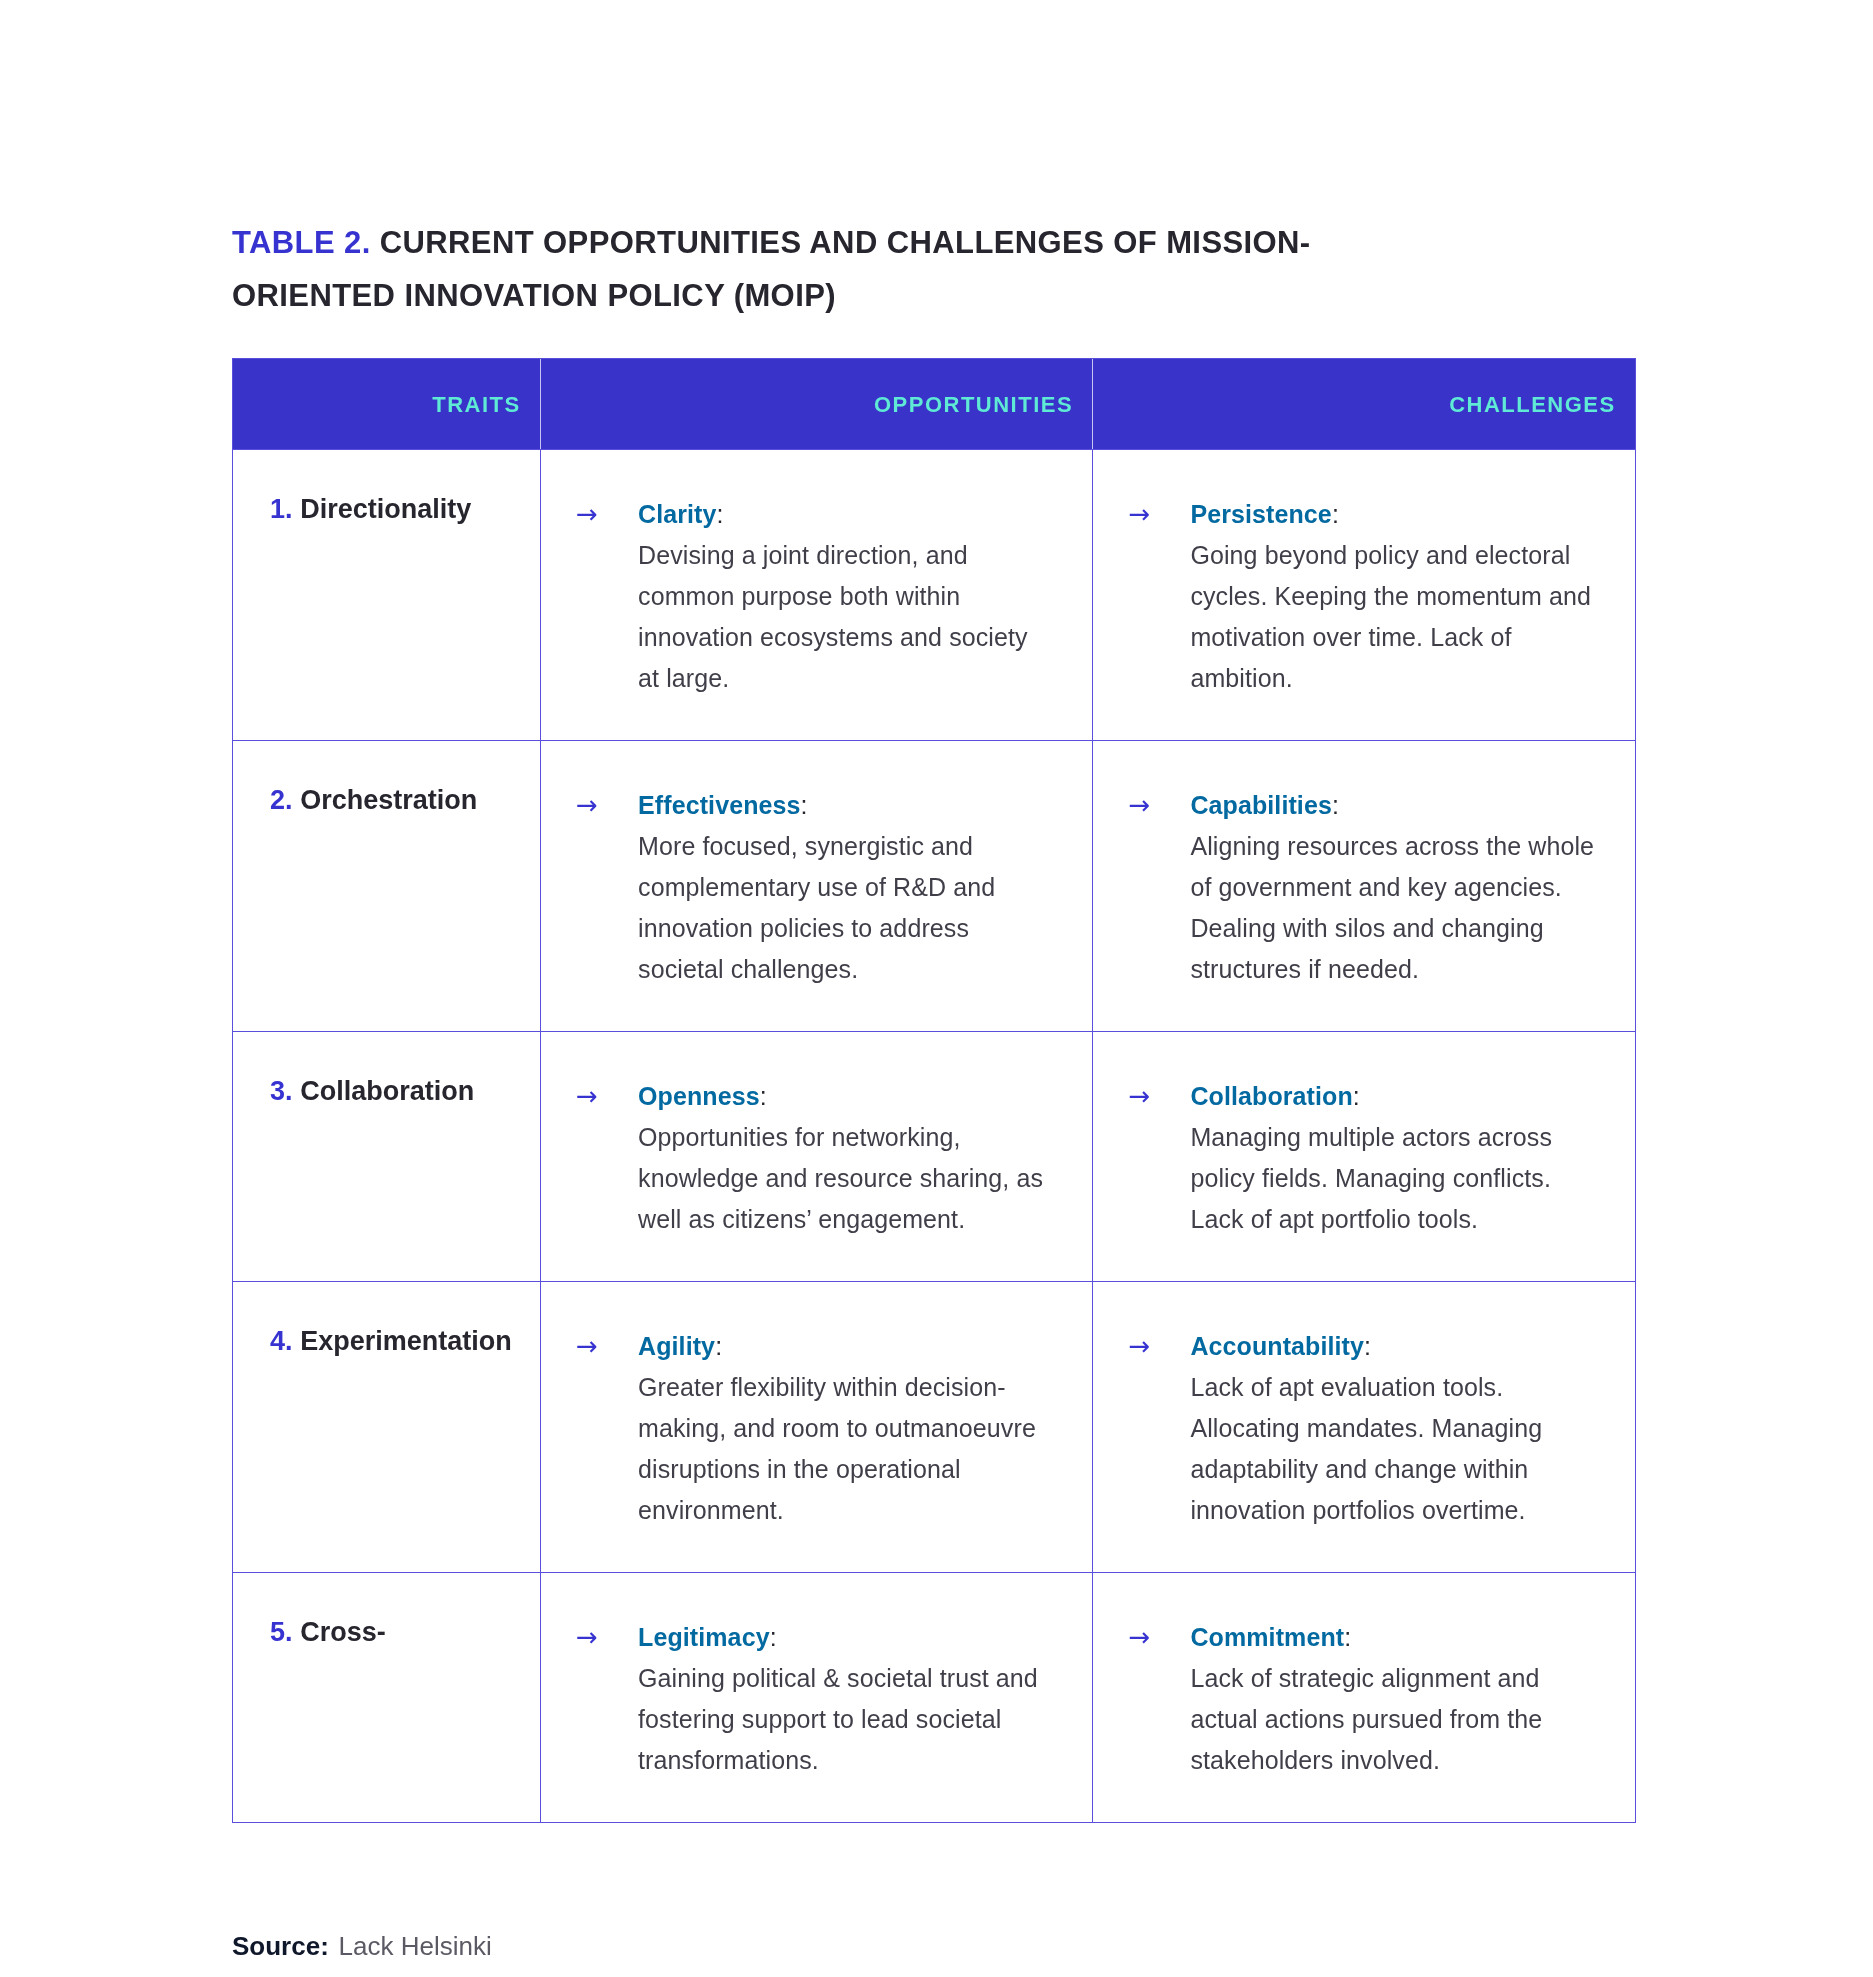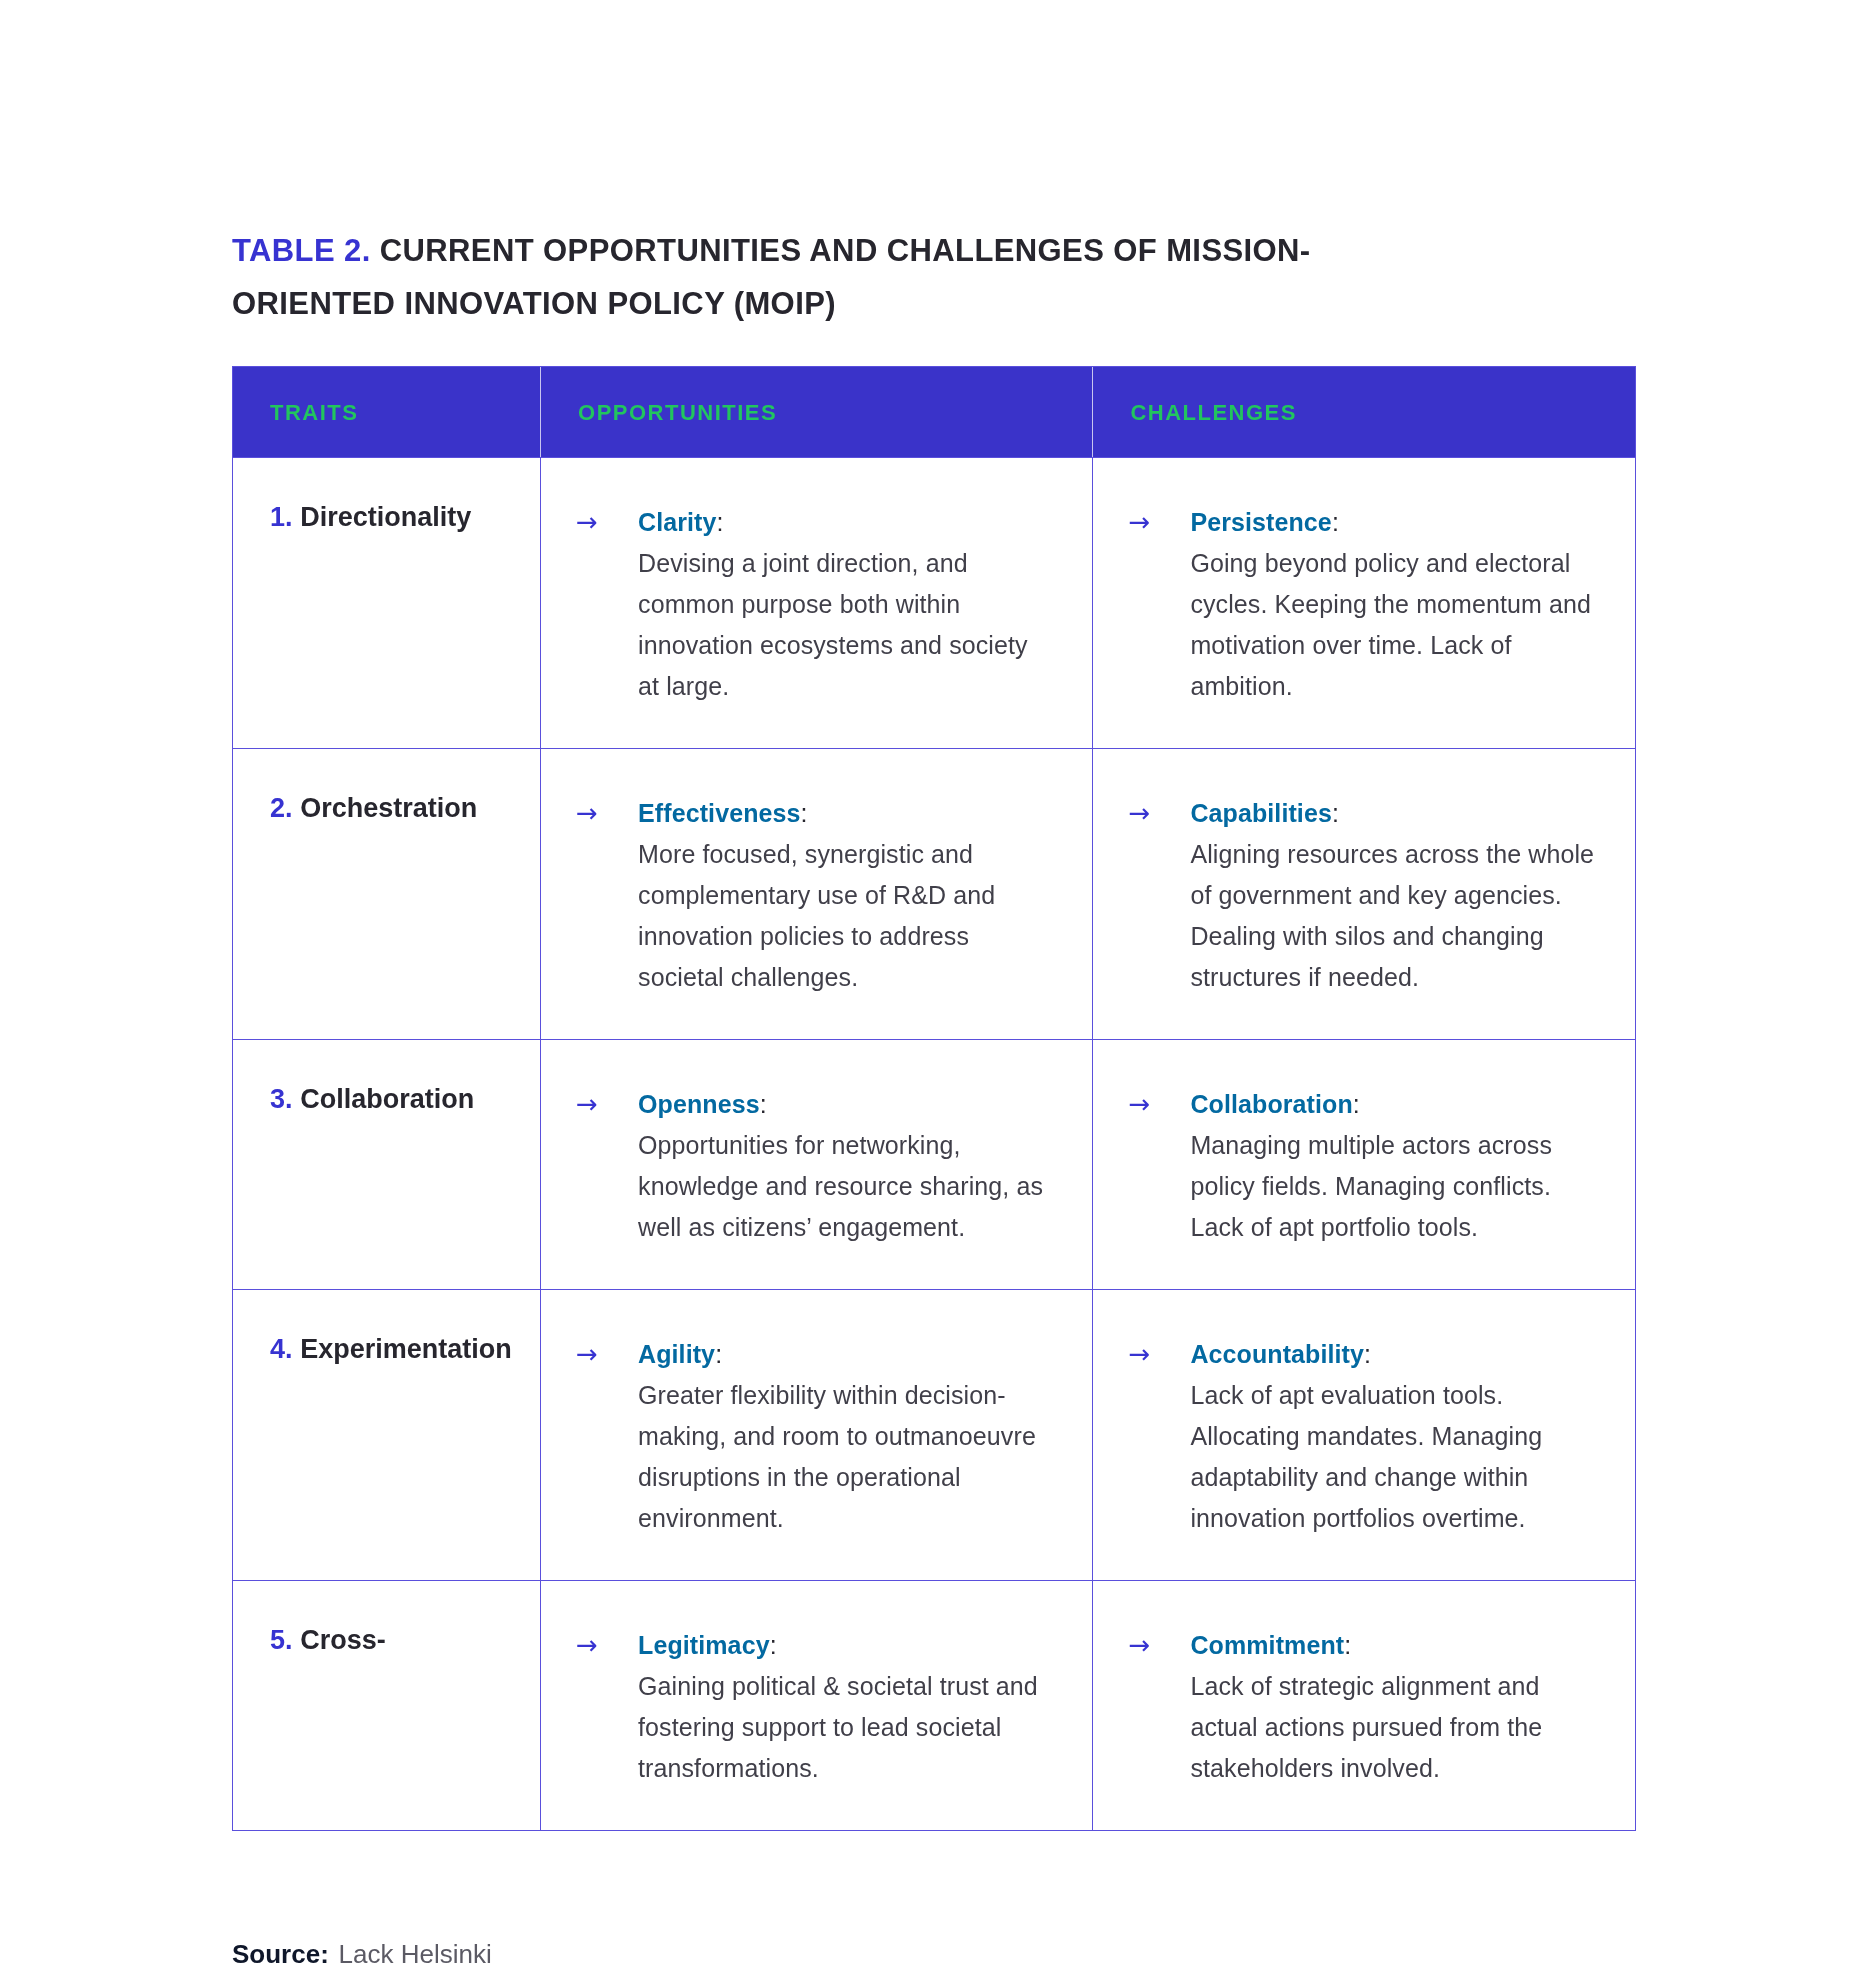--- a/index.html
+++ b/index.html
@@ -1,34 +1,34 @@
 <!DOCTYPE html>
 <html><head>
 <meta charset="utf-8">
 <style>
   html,body{margin:0;padding:0;}
   body{
     width:1873px;height:1977px;position:relative;background:#ffffff;
     font-family:"Liberation Sans","DejaVu Sans",sans-serif;
   }
-  .page{position:absolute;left:232px;top:224px;width:1404px;}
+  .page{position:absolute;left:232px;top:216px;width:1404px;}
 
   .doc-title{
     font-size:31px;font-weight:700;color:#27262e;
     line-height:1.72;letter-spacing:0.4px;max-width:1217px;
   }
   .t-accent{color:#3733d1;}
 
   table.moip-table{
     margin-top:35px;width:100%;
     border:1.9px solid #5a4fdc;border-spacing:0;border-collapse:separate;
     table-layout:fixed;
   }
   .moip-table th{
-    background:#3a33c9;color:#22c55e;text-align:left;vertical-align:middle;
+    background:#3a33c9;color:#5eead4;text-align:right;vertical-align:middle;
     font-size:22px;font-weight:600;letter-spacing:1.5px;
     padding:33px 19.3px 31px 37px;border-left:1px solid rgba(255,255,255,.72);
   }
   .moip-table th:first-child{border-left:none;}
   .moip-table td{
     vertical-align:top;
     border-top:1.4px solid #5a4fdc;border-left:1.4px solid #5a4fdc;margin-top:36px;
   }
   .moip-table td:first-child{border-left:none;}
 

